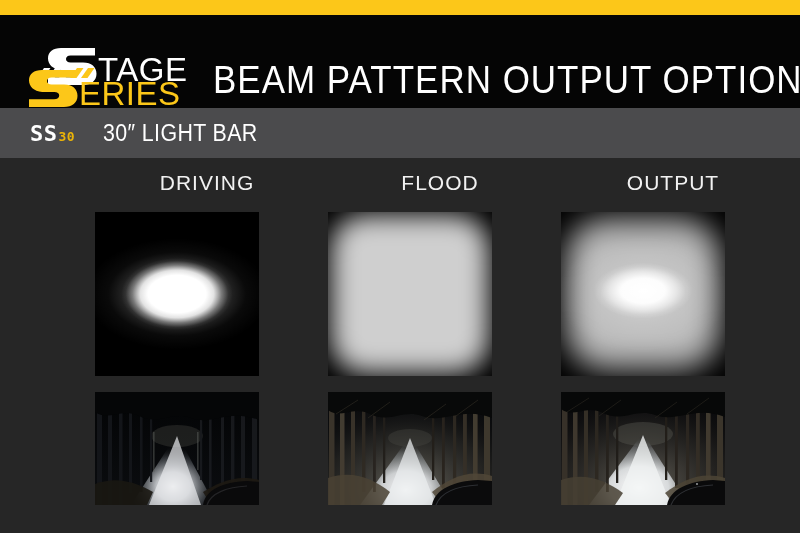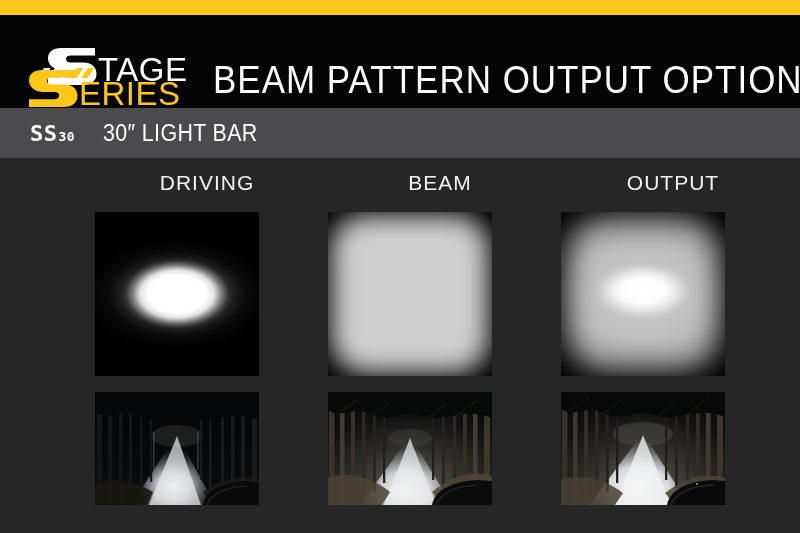--- a/index.html
+++ b/index.html
@@ -73,21 +73,21 @@
   .model-ss {
     color: #ffffff;
     font-size: 22px;
     line-height: 20px;
     font-weight: 700;
     letter-spacing: 0.5px;
     font-family: "DejaVu Sans Mono", monospace;
     transform: scaleY(1.0);
   }
   .model-num {
-    color: #ffffff;
+    color: #eab308;
     font-size: 13px;
     line-height: 13px;
     font-weight: 700;
     letter-spacing: 0.3px;
     font-family: "DejaVu Sans Mono", monospace;
     margin-left: 1px;
   }
   .model-desc {
     position: absolute;
     left: 103px; top: 14px;
@@ -295,21 +295,21 @@
             <path d="M164 88 C142 82 124 90 108 100 L116 113 H164 Z" fill="#1e1a13" opacity="0.9"></path>
 
             <path d="M108 113 C110 98 128 90 152 89 L164 90 V113 Z" fill="#0a0a0b"></path>
             <path d="M112 113 C116 101 132 95 152 94" fill="none" stroke="#2a2b2d" stroke-width="1.2" opacity="0.8"></path>
           </g>
         </svg>
       </div>
     </div>
 
     <div class="col col-1">
-      <div class="col-label">BEAM</div>
+      <div class="col-label">FLOOD</div>
 
       <div class="beam beam-flood">
         <div class="beam-inner">
           <div class="flood-pad"></div>
         </div>
       </div>
 
       <div class="photo">
         <svg width="164" height="113" viewBox="0 0 164 113">
           <defs>

